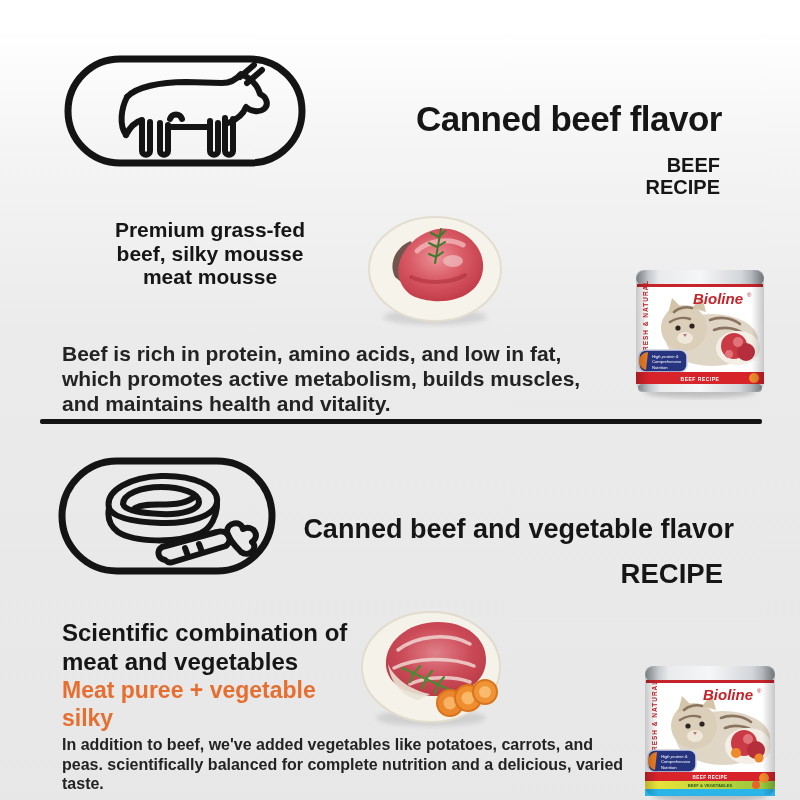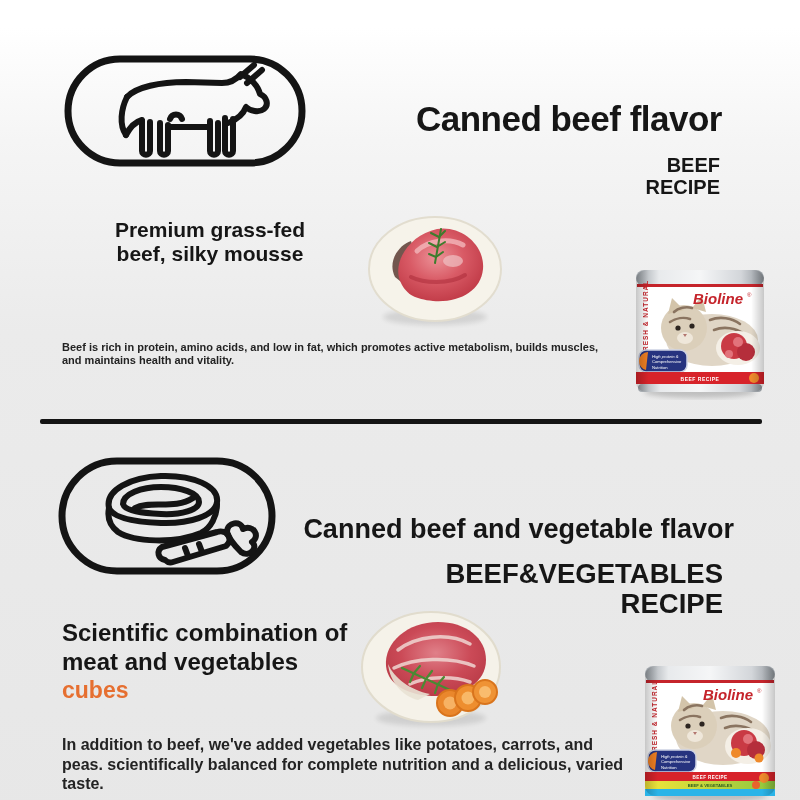--- a/index.html
+++ b/index.html
@@ -5,21 +5,21 @@
   html,body{margin:0;padding:0;}
   .canvas{
     position:relative;width:800px;height:800px;overflow:hidden;
     background:linear-gradient(180deg,#ffffff 0%,#f5f5f5 14%,#ebebeb 38%,#e7e7e7 100%);
     font-family:"Liberation Sans",sans-serif;color:#161616;margin-top:28px;
   }
   .abs{position:absolute;}
   #title1{top:71px;right:78px;font-size:35px;font-weight:700;letter-spacing:-0.5px;}
   #recipe1{top:127px;right:80px;font-size:20px;font-weight:700;text-align:right;line-height:1.08;}
   #premium{top:190px;left:40px;width:340px;text-align:center;font-size:21px;font-weight:700;line-height:1.13;}
-  #para1{top:313px;left:62px;width:554px;font-size:11px;font-weight:700;color:#232323;line-height:1.2;}
+  #para1{top:313px;left:62px;width:554px;font-size:21px;font-weight:700;color:#232323;line-height:1.2;}
   .divider{position:absolute;top:391px;left:40px;width:722px;height:5px;background:#141414;border-radius:2px;}
   #title2{top:486px;right:66px;font-size:27px;font-weight:700;}
   #recipe2{top:531px;right:77px;font-size:27.5px;font-weight:700;text-align:right;line-height:1.1;}
   #sci{top:591px;left:62px;font-size:24px;font-weight:700;line-height:1.2;}
   #highlight{top:649px;left:62px;font-size:23px;font-weight:700;line-height:1.2;color:#e66f30;}
   #para2{top:707px;left:62px;width:568px;font-size:16px;font-weight:700;color:#232323;line-height:1.22;}
   .icon1{left:64px;top:27px;}
   .icon2{left:57px;top:428px;}
   .plate1{left:365px;top:183px;}
   .plate2{left:358px;top:578px;}
@@ -54,20 +54,21 @@
   <div id="title1" class="abs">Canned beef flavor</div>
 
   <div id="recipe1" class="abs">
     <div>BEEF</div>
     <div>RECIPE</div>
   </div>
 
   <div id="premium" class="abs">
     <div>Premium grass-fed</div>
     <div>beef, silky mousse</div>
+    <div>meat mousse</div>
   </div>
 
   <div class="abs plate1">
     <svg width="142" height="120" viewBox="0 0 142 120">
       <defs>
         <radialGradient id="meat1" cx="45%" cy="40%" r="70%">
           <stop offset="0%" stop-color="#ec9298"></stop>
             <stop offset="45%" stop-color="#d95b66"></stop>
             <stop offset="100%" stop-color="#bb3340"></stop>
         </radialGradient>
@@ -169,31 +170,31 @@
         <path d="M108,104 C101,103 99,95 105,91 L160,76 C170,73 177,83 169,90 L116,106 C113,107 110,106 108,104 Z"></path>
         <path d="M128,92 L131,100 M142,88 L145,96"></path>
         <path d="M170,76 C170,66 184,64 186,73 C196,68 204,80 195,86 C202,92 192,102 184,96 C180,92 172,84 170,76 Z"></path>
       </g>
     </svg>
   </div>
 
   <div id="title2" class="abs">Canned beef and vegetable flavor</div>
 
   <div id="recipe2" class="abs">
-    <div>BEEF&amp;VEGETABLES</div>
     <div>RECIPE</div>
   </div>
 
   <div id="sci" class="abs">
     <div>Scientific combination of</div>
     <div>meat and vegetables</div>
   </div>
 
   <div id="highlight" class="abs">
-    <div>cubes</div>
+    <div>Meat puree + vegetable</div>
+    <div>silky</div>
   </div>
 
   <div class="abs plate2">
     <svg width="148" height="126" viewBox="0 0 148 126">
       <defs>
         <radialGradient id="meat2" cx="50%" cy="42%" r="70%">
           <stop offset="0%" stop-color="#e08089"></stop>
             <stop offset="50%" stop-color="#cb4a57"></stop>
             <stop offset="100%" stop-color="#b23541"></stop>
         </radialGradient>

